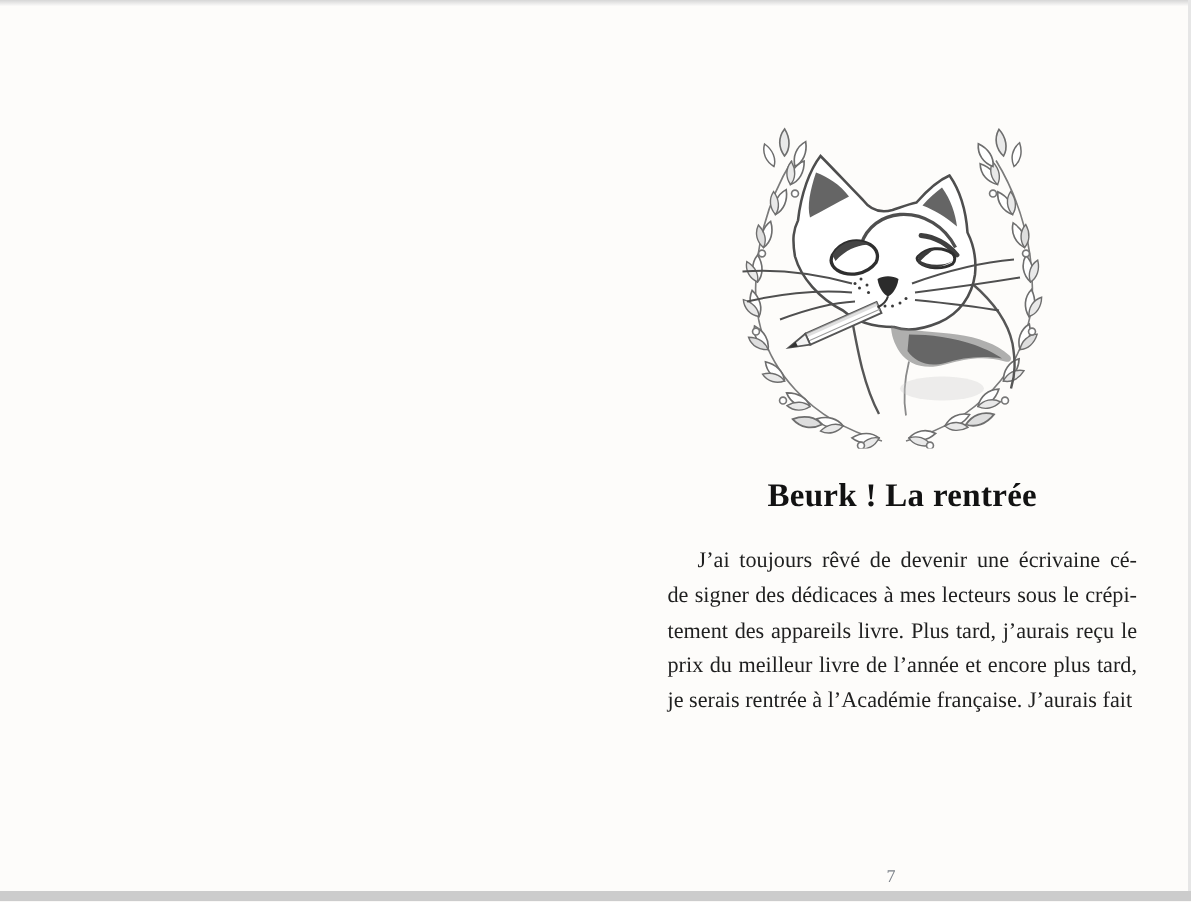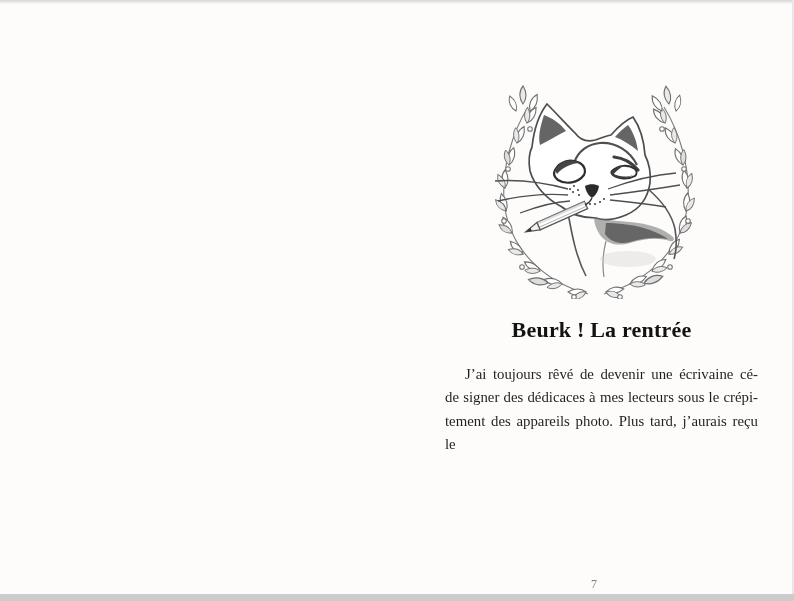--- a/index.html
+++ b/index.html
@@ -203,20 +203,22 @@
                    C140 174 132 170 127 163 Z" fill="#4e4e4e" opacity="0.75"></path>
         </g>
       </g>
     </svg>
 
     <h1 class="chapter-title">Beurk ! La rentrée</h1>
 
     <div class="body-text">
         <div class="line">J’ai toujours rêvé de devenir une écrivaine cé-</div>
         <div class="line">de signer des dédicaces à mes lecteurs sous le crépi-</div>
-        <div class="line">tement des appareils photo. Plus tard, j’aurais reçu le</div>
+        <div class="line">tement des appareils livre. Plus tard, j’aurais reçu le</div>
+        <div class="line">prix du meilleur livre de l’année et encore plus tard,</div>
+        <div class="line">je serais rentrée à l’Académie française. J’aurais fait</div>
       </div>
 
     <div class="folio">7</div>
   </div>
 
   <div class="bottom-bar"></div>
 </div>
 
 </body></html>

